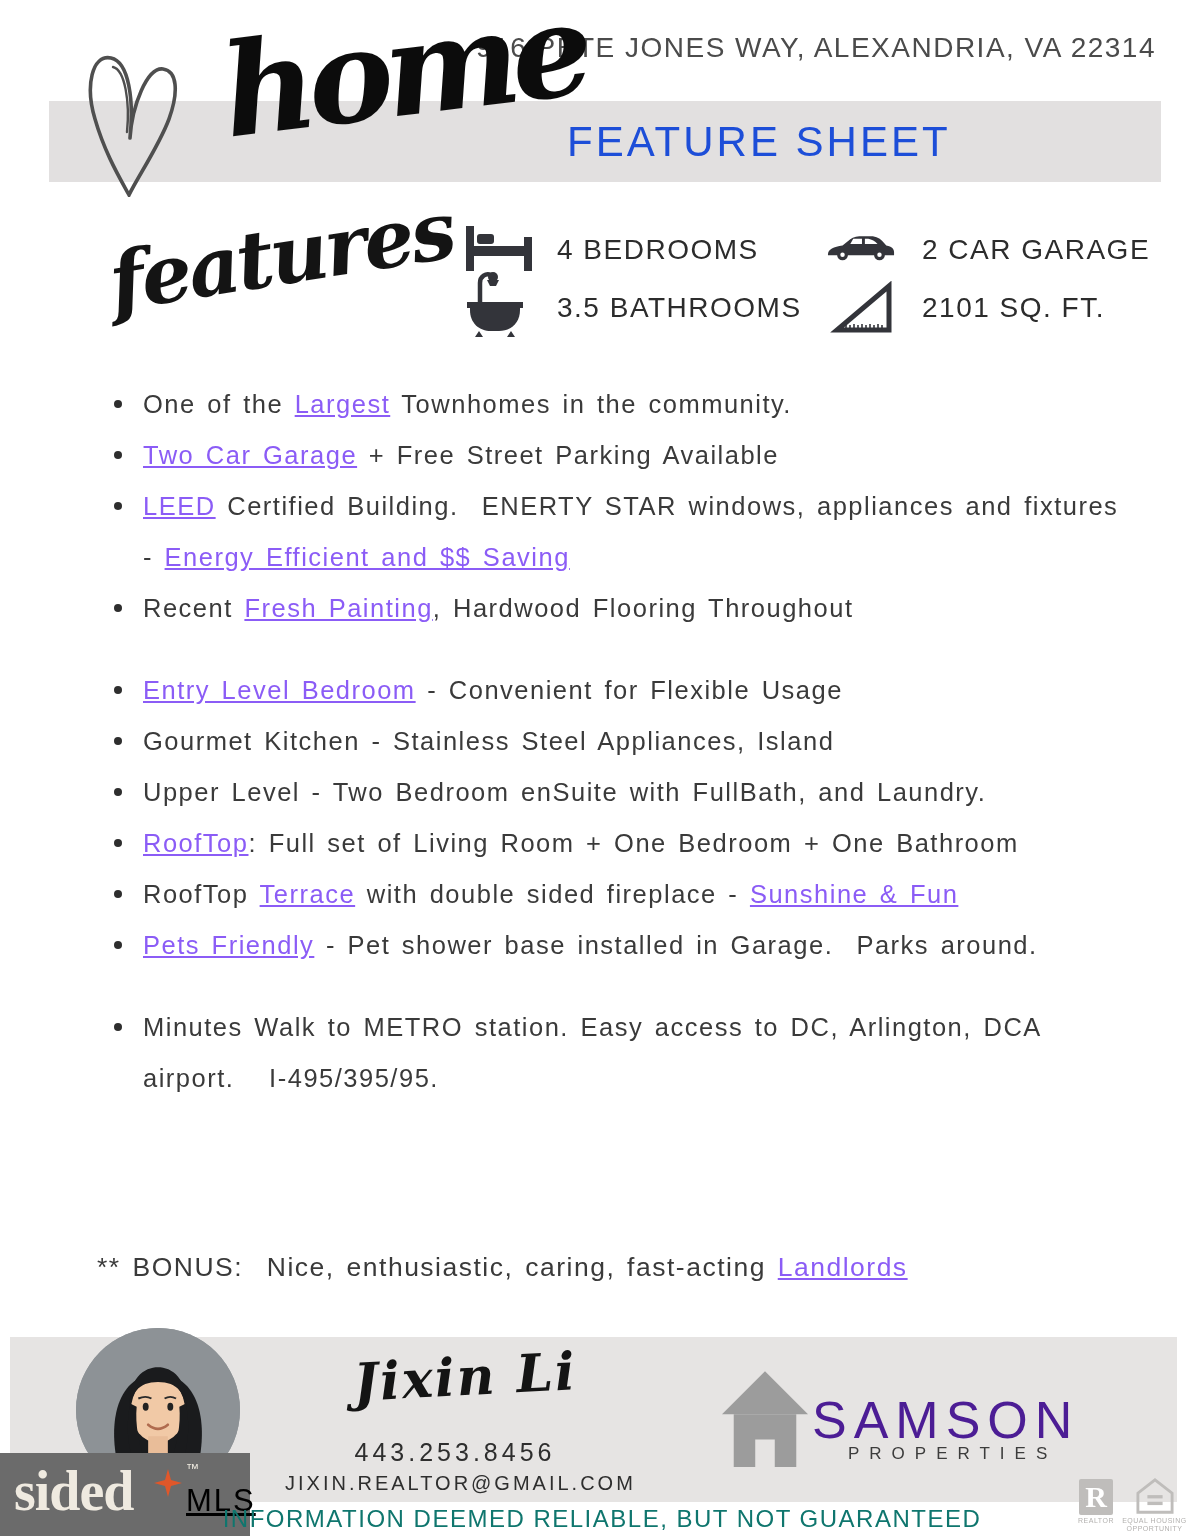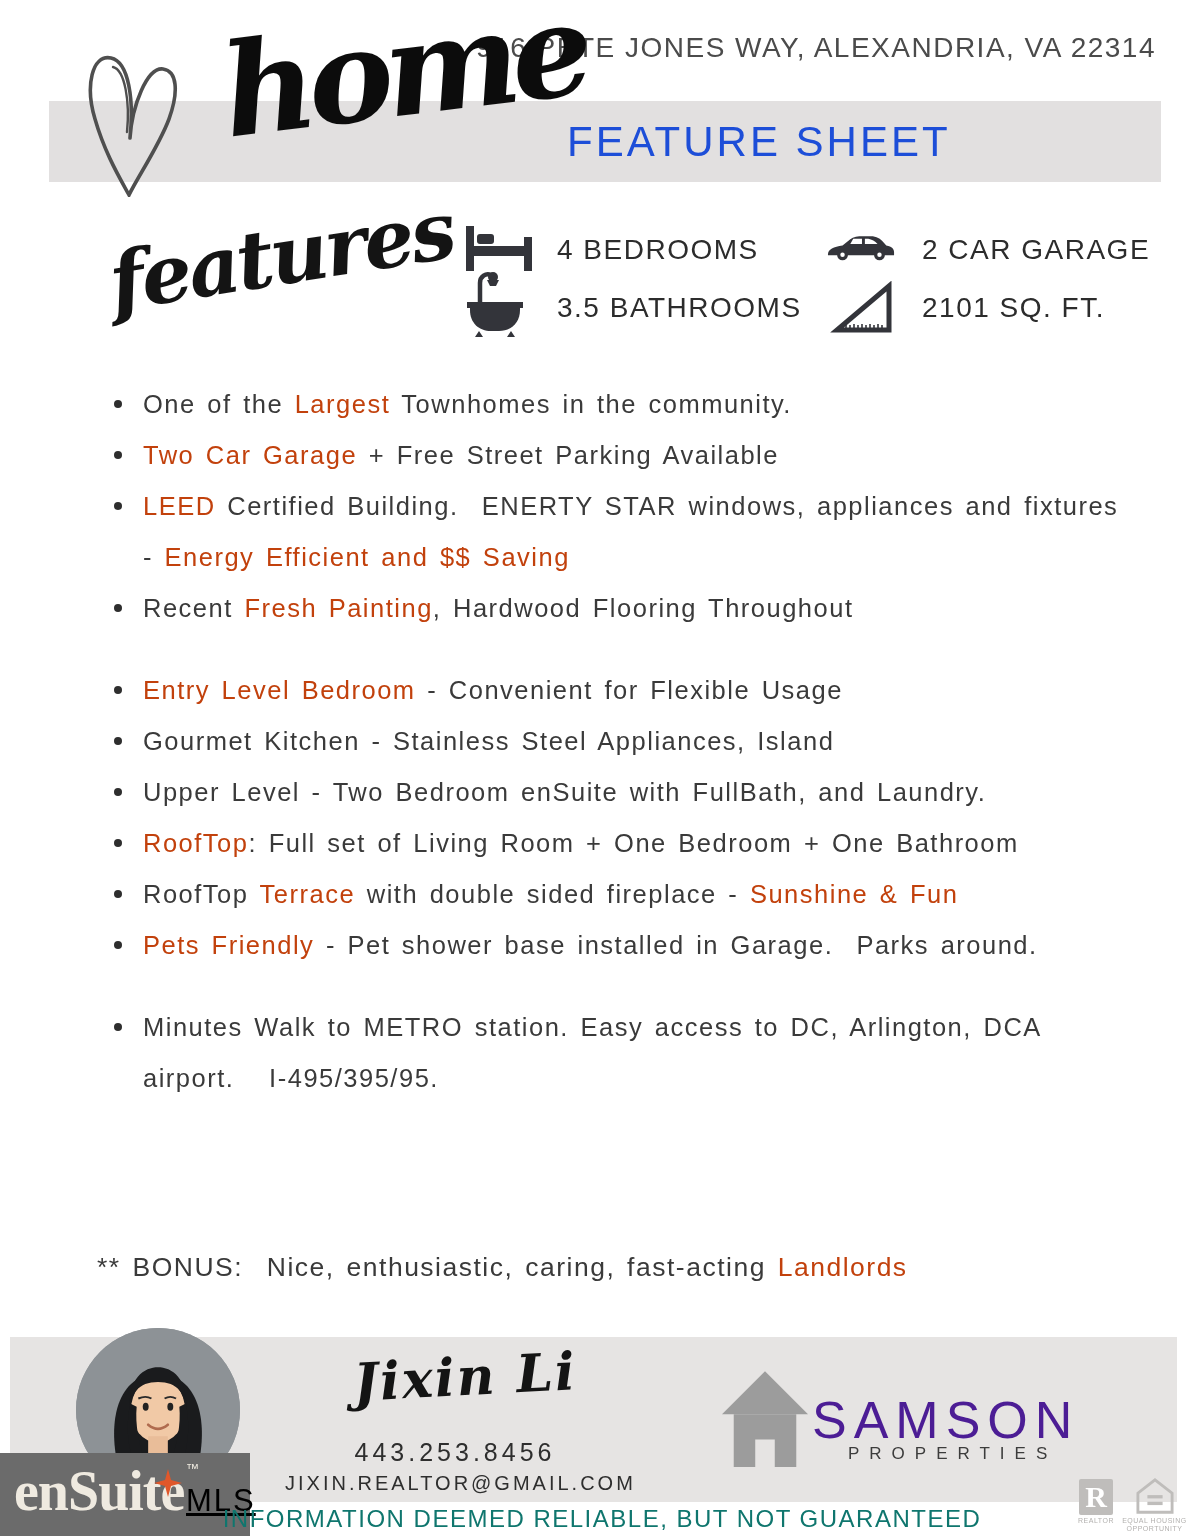--- a/index.html
+++ b/index.html
@@ -53,21 +53,21 @@
     position:relative;
     padding-left:46px;
     font-size:25.5px;letter-spacing:1.5px;word-spacing:3px;
     line-height:51px;color:#3a3a3a;
     white-space:pre-wrap;
   }
   .bullet-group li::before{
     content:"";position:absolute;left:17px;top:21px;
     width:8px;height:8px;border-radius:50%;background:#2e2e2e;
   }
-  .purple{color:#c2410c;}
+  .purple{color:#8b5cf6;text-decoration:underline;}
   .bonus{
     position:absolute;left:97px;top:1252px;width:1030px;
     font-size:26.5px;letter-spacing:1.5px;word-spacing:3px;color:#3a3a3a;
     white-space:pre-wrap;
   }
   
   .footer-band{
     position:absolute;left:10px;top:1337px;width:1167px;height:165px;
     background:#e6e4e3;
   }
@@ -226,21 +226,21 @@
       <path d="M38,43 Q42.5,41 46,43 M54,43 Q57.5,41 61,43" stroke="#2a2a2a" stroke-width="1.2" fill="none"></path>
       <path d="M44,59 Q50,64 56,59" stroke="#b06b4e" stroke-width="1.6" fill="none" stroke-linecap="round"></path>
     </svg>
   </div>
 
   <div class="signature">Jixin Li</div>
   <div class="phone">443.253.8456</div>
   <div class="email">JIXIN.REALTOR@GMAIL.COM</div>
 
   <div class="brightbox">
-    <span class="bright-word">enSuite</span>
+    <span class="bright-word">sided</span>
     <svg class="bright-star" viewBox="0 0 32 32">
       <path d="M16,2 L19,13 L30,16 L19,19 L16,30 L13,19 L2,16 L13,13 Z" fill="#e0572a"></path>
     </svg>
     <span class="bright-tm">™</span>
     <span class="mls-word">MLS</span>
   </div>
 
   <svg class="samson-house" viewBox="0 0 88 100">
     <polygon points="44,0 88,44 0,44" fill="#9c9c9c"></polygon>
     <polygon points="12,44 76,44 76,98 54,98 54,70 34,70 34,98 12,98" fill="#9c9c9c"></polygon>

